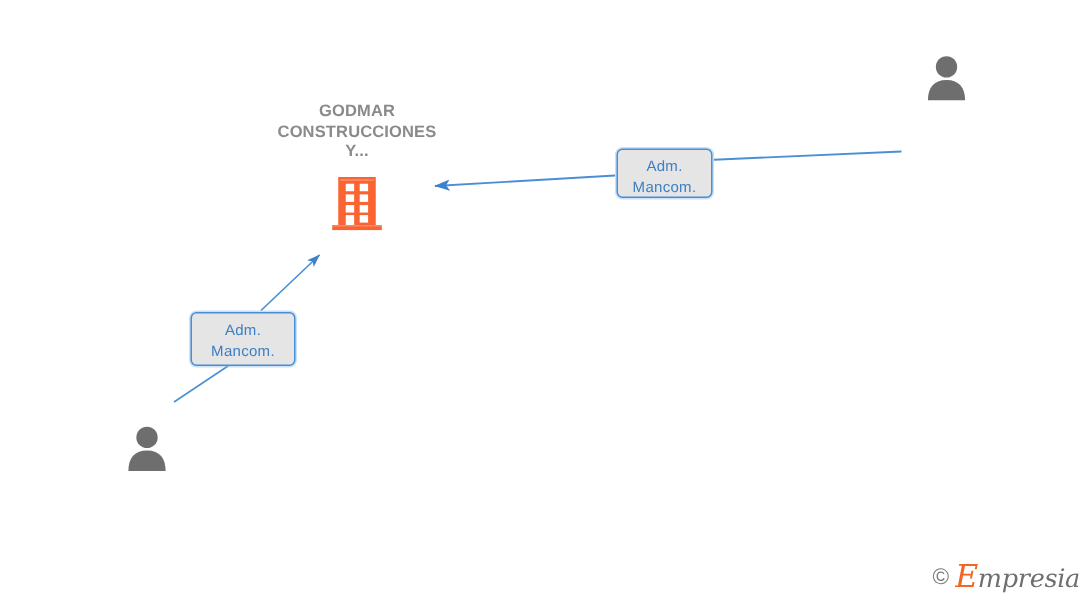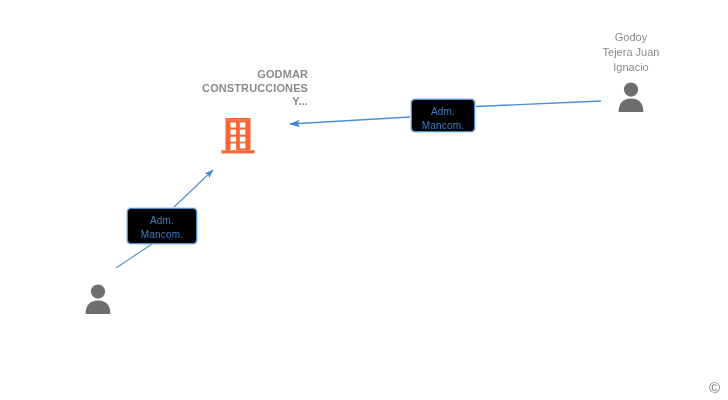--- a/index.html
+++ b/index.html
@@ -24,21 +24,21 @@
     width: 728px;
     height: 400px;
   }
 
   
   .company-node {
     position: absolute;
     left: 168px;
     top: 68px;
     width: 140px;
-    text-align: right;
+    text-align: center;
   }
   .company-label {
     font-size: 11px;
     font-weight: bold;
     color: #8a8a8a;
     line-height: 13.5px;
     letter-spacing: 0.1px;
     white-space: pre-line;
   }
   .company-icon-wrap {
@@ -68,21 +68,21 @@
     display: flex;
     justify-content: center;
   }
   .person-node.right .person-icon-wrap { margin-top: 6px; }
   .person-node.left  .person-icon-wrap { margin-bottom: 4px; }
 
   
   .rel-chip {
     position: absolute;
     box-sizing: border-box;
-    background: #000000;
+    background: #e5e5e5;
     border: 1.4px solid #4a8fd4;
     border-radius: 4px;
     box-shadow: 0 0 0 1px rgba(140,185,232,0.45);
     color: #3c7fc4;
     font-size: 10px;
     line-height: 14px;
     text-align: center;
     padding-top: 5px;
     white-space: pre-line;
     letter-spacing: 0.2px;
@@ -159,23 +159,20 @@
         <rect x="9.5" y="27.4" width="5.6" height="6.6" fill="#ffffff"></rect>
         <rect x="18.8" y="27.4" width="5.6" height="5" fill="#ffffff"></rect>
 
         <rect x="0.5" y="34" width="33" height="3.4" fill="#fa6432"></rect>
         <rect x="0.5" y="34" width="33" height="1" fill="#fd8a63"></rect>
       </svg>
     </div>
   </div>
 
   <div class="person-node right">
-    <div class="person-name">Godoy
-Tejera Juan
-Ignacio</div>
     <div class="person-icon-wrap">
       <svg width="30" height="31" viewBox="0 0 30 31" xmlns="http://www.w3.org/2000/svg">
         <circle cx="15" cy="8.6" r="7.1" fill="#6e6e6e"></circle>
         <path d="M15 17.4 C6.4 17.4 2.6 22.6 2.6 31 L27.4 31 C27.4 22.6 23.6 17.4 15 17.4 Z" fill="#6e6e6e"></path>
       </svg>
     </div>
   </div>
 
   <div class="person-node left">
     <div class="person-icon-wrap">
@@ -187,15 +184,16 @@
   </div>
 
   <div class="rel-chip" id="rel-chip-godoy">Adm.
 Mancom.</div>
 
   <div class="rel-chip" id="rel-chip-martin">Adm.
 Mancom.</div>
 
   <div class="watermark">
     <span class="wm-c">©</span>
+    <span class="wm-word"><span class="wm-e">E</span><span>mpresia</span></span>
   </div>
 
 </div>
 
 </body></html>

